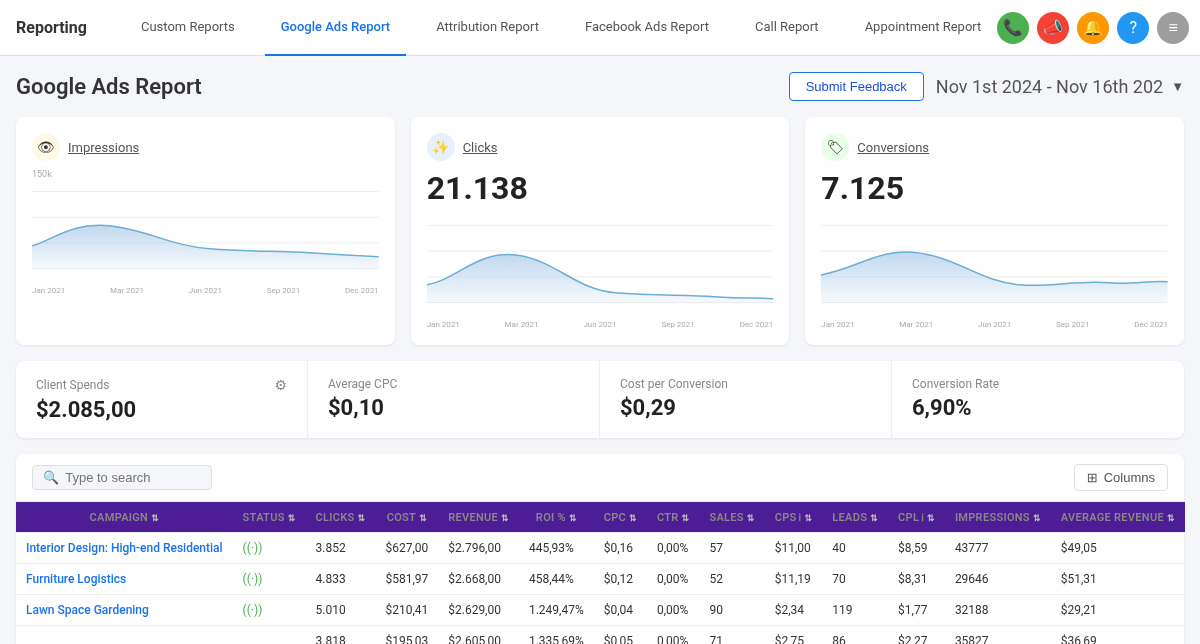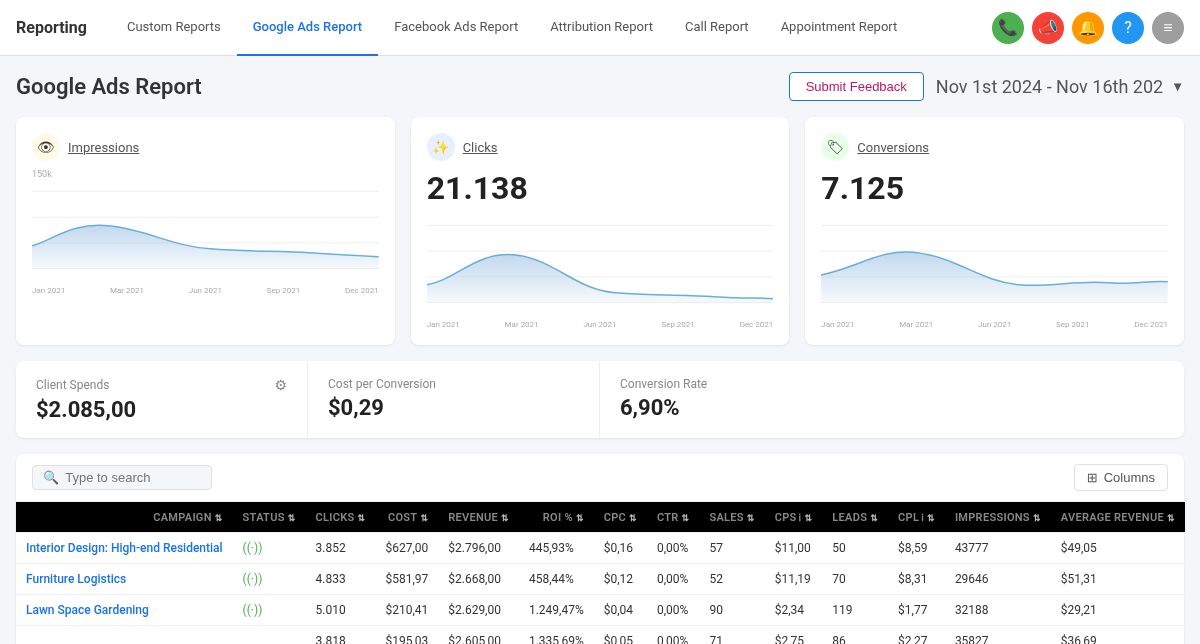--- a/index.html
+++ b/index.html
@@ -9,32 +9,32 @@
     .top-bar { background: #fff; border-bottom: 1px solid #e0e0e0; padding: 0 16px; display: flex; align-items: center; height: 56px; position: relative; }
     .top-bar-icons { margin-left: auto; display: flex; gap: 8px; align-items: center; }
     .icon-circle { width: 32px; height: 32px; border-radius: 50%; display: flex; align-items: center; justify-content: center; font-size: 16px; cursor: pointer; }
     .icon-green { background: #4caf50; color: #fff; }
     .icon-red { background: #f44336; color: #fff; }
     .icon-orange { background: #ff9800; color: #fff; }
     .icon-blue { background: #2196f3; color: #fff; }
     .icon-gray { background: #9e9e9e; color: #fff; }
 
     
-    .nav-tabs { display: flex; align-items: center; gap: 0; }
+    .nav-tabs { display: flex; align-items: center; gap: 14px; }
     .nav-brand { font-weight: 700; font-size: 16px; color: #333; margin-right: 24px; cursor: pointer; }
     .nav-tab { padding: 0 16px; height: 56px; display: flex; align-items: center; font-size: 13px; color: #555; cursor: pointer; border-bottom: 2px solid transparent; white-space: nowrap; }
     .nav-tab.active { color: #1a73e8; border-bottom: 2px solid #1a73e8; font-weight: 500; }
 
     
     .page-content { padding: 16px; }
 
     
     .page-header { display: flex; align-items: center; margin-bottom: 16px; }
     .page-title { font-size: 22px; font-weight: 600; color: #333; flex: 1; }
-    .submit-feedback-btn { border: 1px solid #1a73e8; color: #be185d; background: #fff; padding: 6px 16px; border-radius: 4px; cursor: pointer; font-size: 13px; margin-right: 12px; margin-left: 41px; }
+    .submit-feedback-btn { border: 1px solid #1a73e8; color: #1d4ed8; background: #fff; padding: 6px 16px; border-radius: 4px; cursor: pointer; font-size: 13px; margin-right: 12px; margin-left: 41px; }
     .date-range { font-size: 18px; color: #555; }
 
     
     .kpi-row { display: grid; grid-template-columns: 1fr 1fr 1fr; gap: 16px; margin-bottom: 16px; }
     .kpi-card { background: #fff; border-radius: 8px; padding: 16px; box-shadow: 0 1px 3px rgba(0,0,0,0.08); }
     .kpi-card-header { display: flex; align-items: center; gap: 8px; margin-bottom: 8px; }
     .kpi-icon { width: 28px; height: 28px; border-radius: 50%; display: flex; align-items: center; justify-content: center; font-size: 14px; }
     .kpi-label { font-size: 13px; color: #555; text-decoration: underline; cursor: pointer; }
     .kpi-value { font-size: 32px; font-weight: 700; color: #222; margin-bottom: 8px; }
 
@@ -49,42 +49,42 @@
     
     .table-area { background: #fff; border-radius: 8px; box-shadow: 0 1px 3px rgba(0,0,0,0.08); }
     .table-toolbar { display: flex; align-items: center; padding: 10px 16px; border-bottom: 1px solid #eee; }
     .search-wrap { display: flex; align-items: center; background: #f5f6fa; border: 1px solid #e0e0e0; border-radius: 4px; padding: 4px 10px; width: 180px; }
     .search-icon { color: #aaa; margin-right: 6px; font-size: 13px; }
     .search-input { border: none; background: transparent; outline: none; font-size: 13px; color: #555; width: 100%; }
     .columns-btn { margin-left: auto; display: flex; align-items: center; gap: 6px; border: 1px solid #e0e0e0; border-radius: 4px; padding: 5px 12px; cursor: pointer; font-size: 13px; background: #fff; color: #555; }
 
     
     .data-table { width: 100%; border-collapse: collapse; font-size: 12px; }
-    .data-table th { background: #000000; color: #888; font-weight: 600; text-align: right; padding: 8px 10px; border-bottom: 1px solid #eee; white-space: nowrap; font-size: 11px; text-transform: uppercase; letter-spacing: 0.3px; }
+    .data-table th { background: #4c1d95; color: #888; font-weight: 600; text-align: center; padding: 8px 10px; border-bottom: 1px solid #eee; white-space: nowrap; font-size: 11px; text-transform: uppercase; letter-spacing: 0.3px; }
     .data-table th .sort-icon { display: inline-block; margin-left: 3px; color: #bbb; font-size: 9px; }
     .data-table td { padding: 8px 10px; border-bottom: 1px solid #f0f0f0; white-space: nowrap; }
     .campaign-link { color: #1a73e8; text-decoration: none; font-weight: 500; cursor: pointer; }
     .status-waves { color: #4caf50; font-size: 12px; }
 
     
     .chart-svg { width: 100%; height: 100px; }
 
     .gear-icon { color: #888; cursor: pointer; font-size: 14px; }
     .help-icon { color: #888; font-size: 10px; margin-left: 2px; }
   </style>
 </head>
 <body>
 
 <div class="top-bar">
   <div class="nav-tabs">
     <div class="nav-brand">Reporting</div>
     <div class="nav-tab">Custom Reports</div>
     <div class="nav-tab active">Google Ads Report</div>
+    <div class="nav-tab">Attribution Report</div>
     <div class="nav-tab">Facebook Ads Report</div>
-    <div class="nav-tab">Attribution Report</div>
     <div class="nav-tab">Call Report</div>
     <div class="nav-tab">Appointment Report</div>
   </div>
   <div class="top-bar-icons">
     <div class="icon-circle icon-green">📞</div>
     <div class="icon-circle icon-red">📣</div>
     <div class="icon-circle icon-orange">🔔</div>
     <div class="icon-circle icon-blue">?</div>
     <div class="icon-circle icon-gray">≡</div>
   </div>
@@ -202,20 +202,26 @@
 
   </div>
 
   <div class="metrics-row">
     <div class="metric-card">
       <div class="metric-header">
         <span class="metric-label">Client Spends</span>
         <span class="gear-icon">⚙</span>
       </div>
       <div class="metric-value">$2.085,00</div>
+    </div>
+    <div class="metric-card">
+      <div class="metric-header">
+        <span class="metric-label">Average CPC</span>
+      </div>
+      <div class="metric-value">$0,10</div>
     </div>
     <div class="metric-card">
       <div class="metric-header">
         <span class="metric-label">Cost per Conversion</span>
       </div>
       <div class="metric-value">$0,29</div>
     </div>
     <div class="metric-card">
       <div class="metric-header">
         <span class="metric-label">Conversion Rate</span>
@@ -260,21 +266,21 @@
     <td><a class="campaign-link">Interior Design: High-end Residential</a></td>
     <td><span class="status-waves">((·))</span></td>
     <td>3.852</td>
     <td>$627,00</td>
     <td>$2.796,00</td>
     <td>445,93%</td>
     <td>$0,16</td>
     <td>0,00%</td>
     <td>57</td>
     <td>$11,00</td>
-    <td>50</td>
+    <td>40</td>
     <td>$8,59</td>
     <td>43777</td>
     <td>$49,05</td>
   </tr>
           <tr>
     <td><a class="campaign-link">Furniture Logistics</a></td>
     <td><span class="status-waves">((·))</span></td>
     <td>4.833</td>
     <td>$581,97</td>
     <td>$2.668,00</td>

